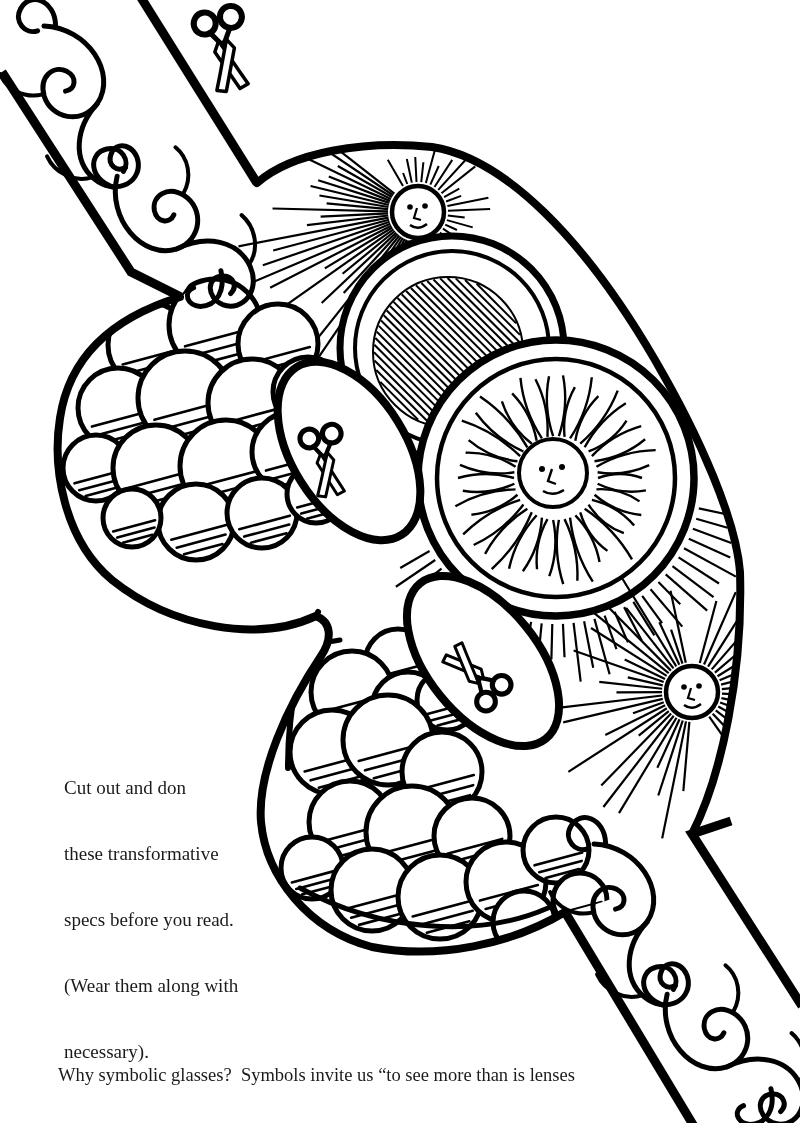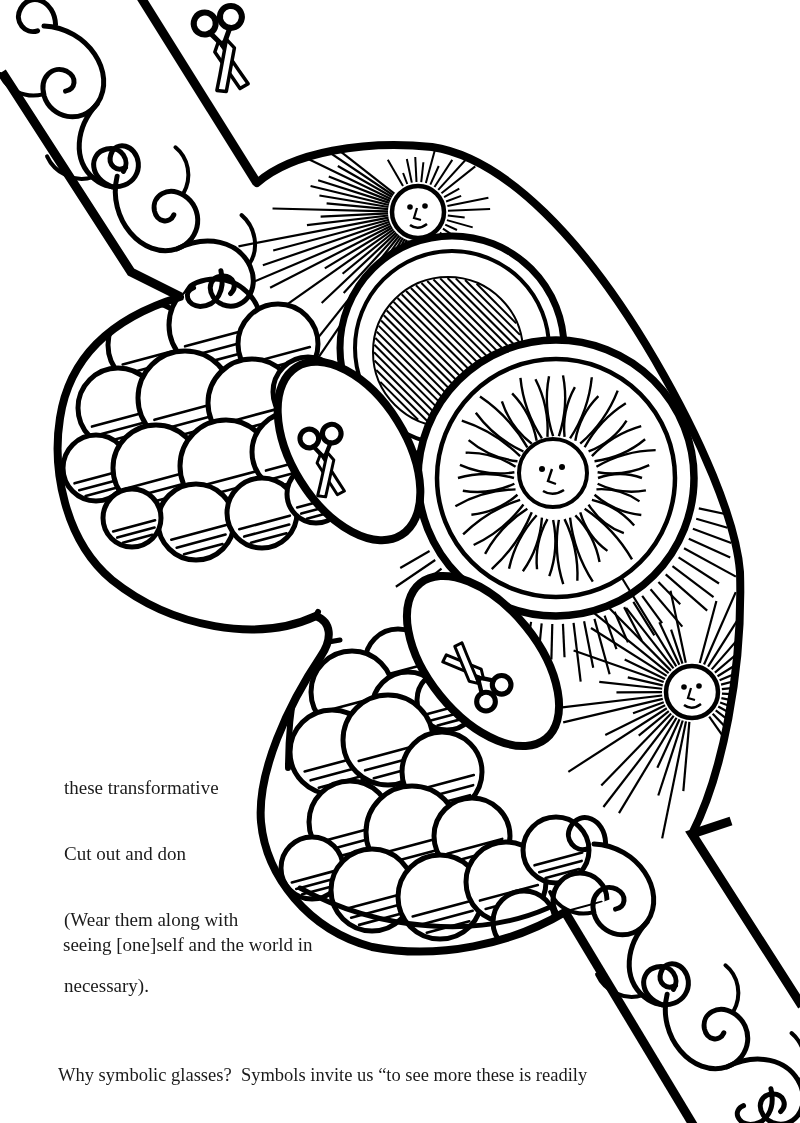--- a/index.html
+++ b/index.html
@@ -478,30 +478,30 @@
   </g>
 
   <g transform="translate(224,47) rotate(-12)">
     <use href="#scissors"></use>
   </g>
 </svg>
 
 
 
 <div class="para instructions">
+  <div>Cut out and don</div>
   <div>these transformative</div>
-  <div>Cut out and don</div>
+  <div>specs before you read.</div>
   <div>(Wear them along with</div>
   <div>necessary).</div>
 </div>
 
 <div class="para readingq">
-  <div>seeing [one]self and the world in</div>
   
   
 </div>
 
 <div class="para symbolsq">
-  <div>Why symbolic glasses?  Symbols invite us “to see more these is readily</div>
+  <div>Why symbolic glasses?  Symbols invite us “to see more than is lenses</div>
   
 </div>
 
 </div>
 
 </body></html>

